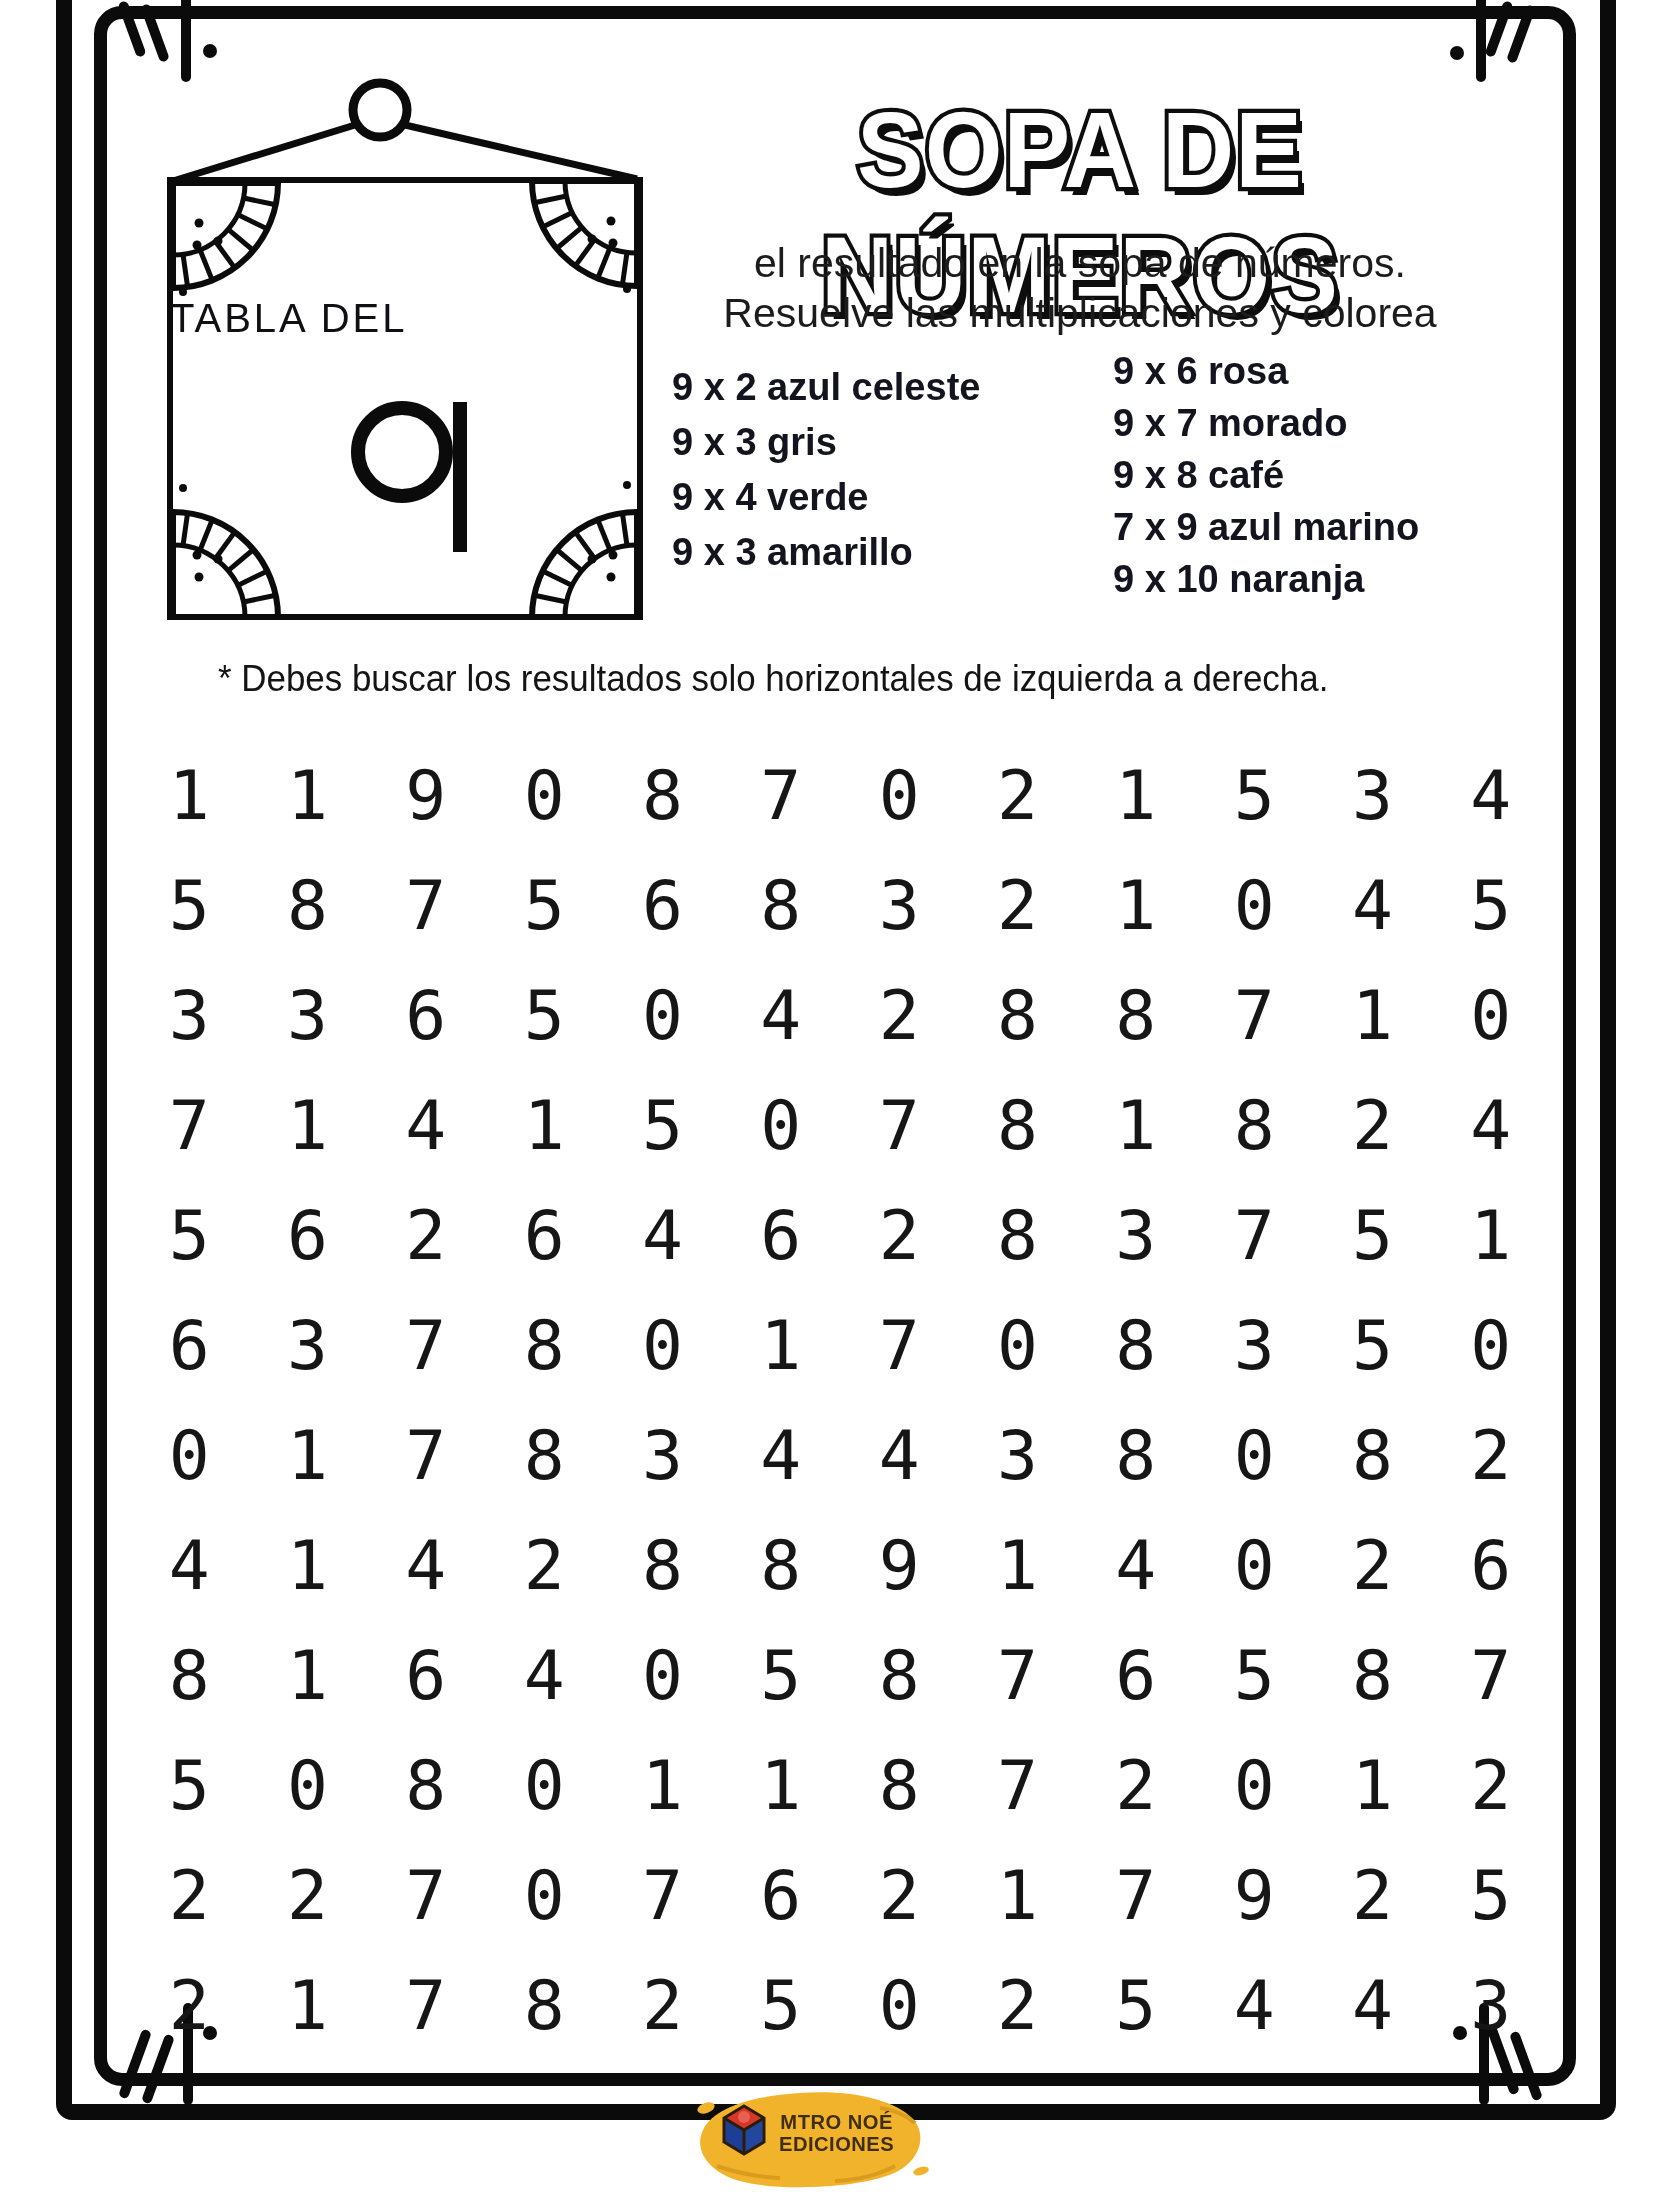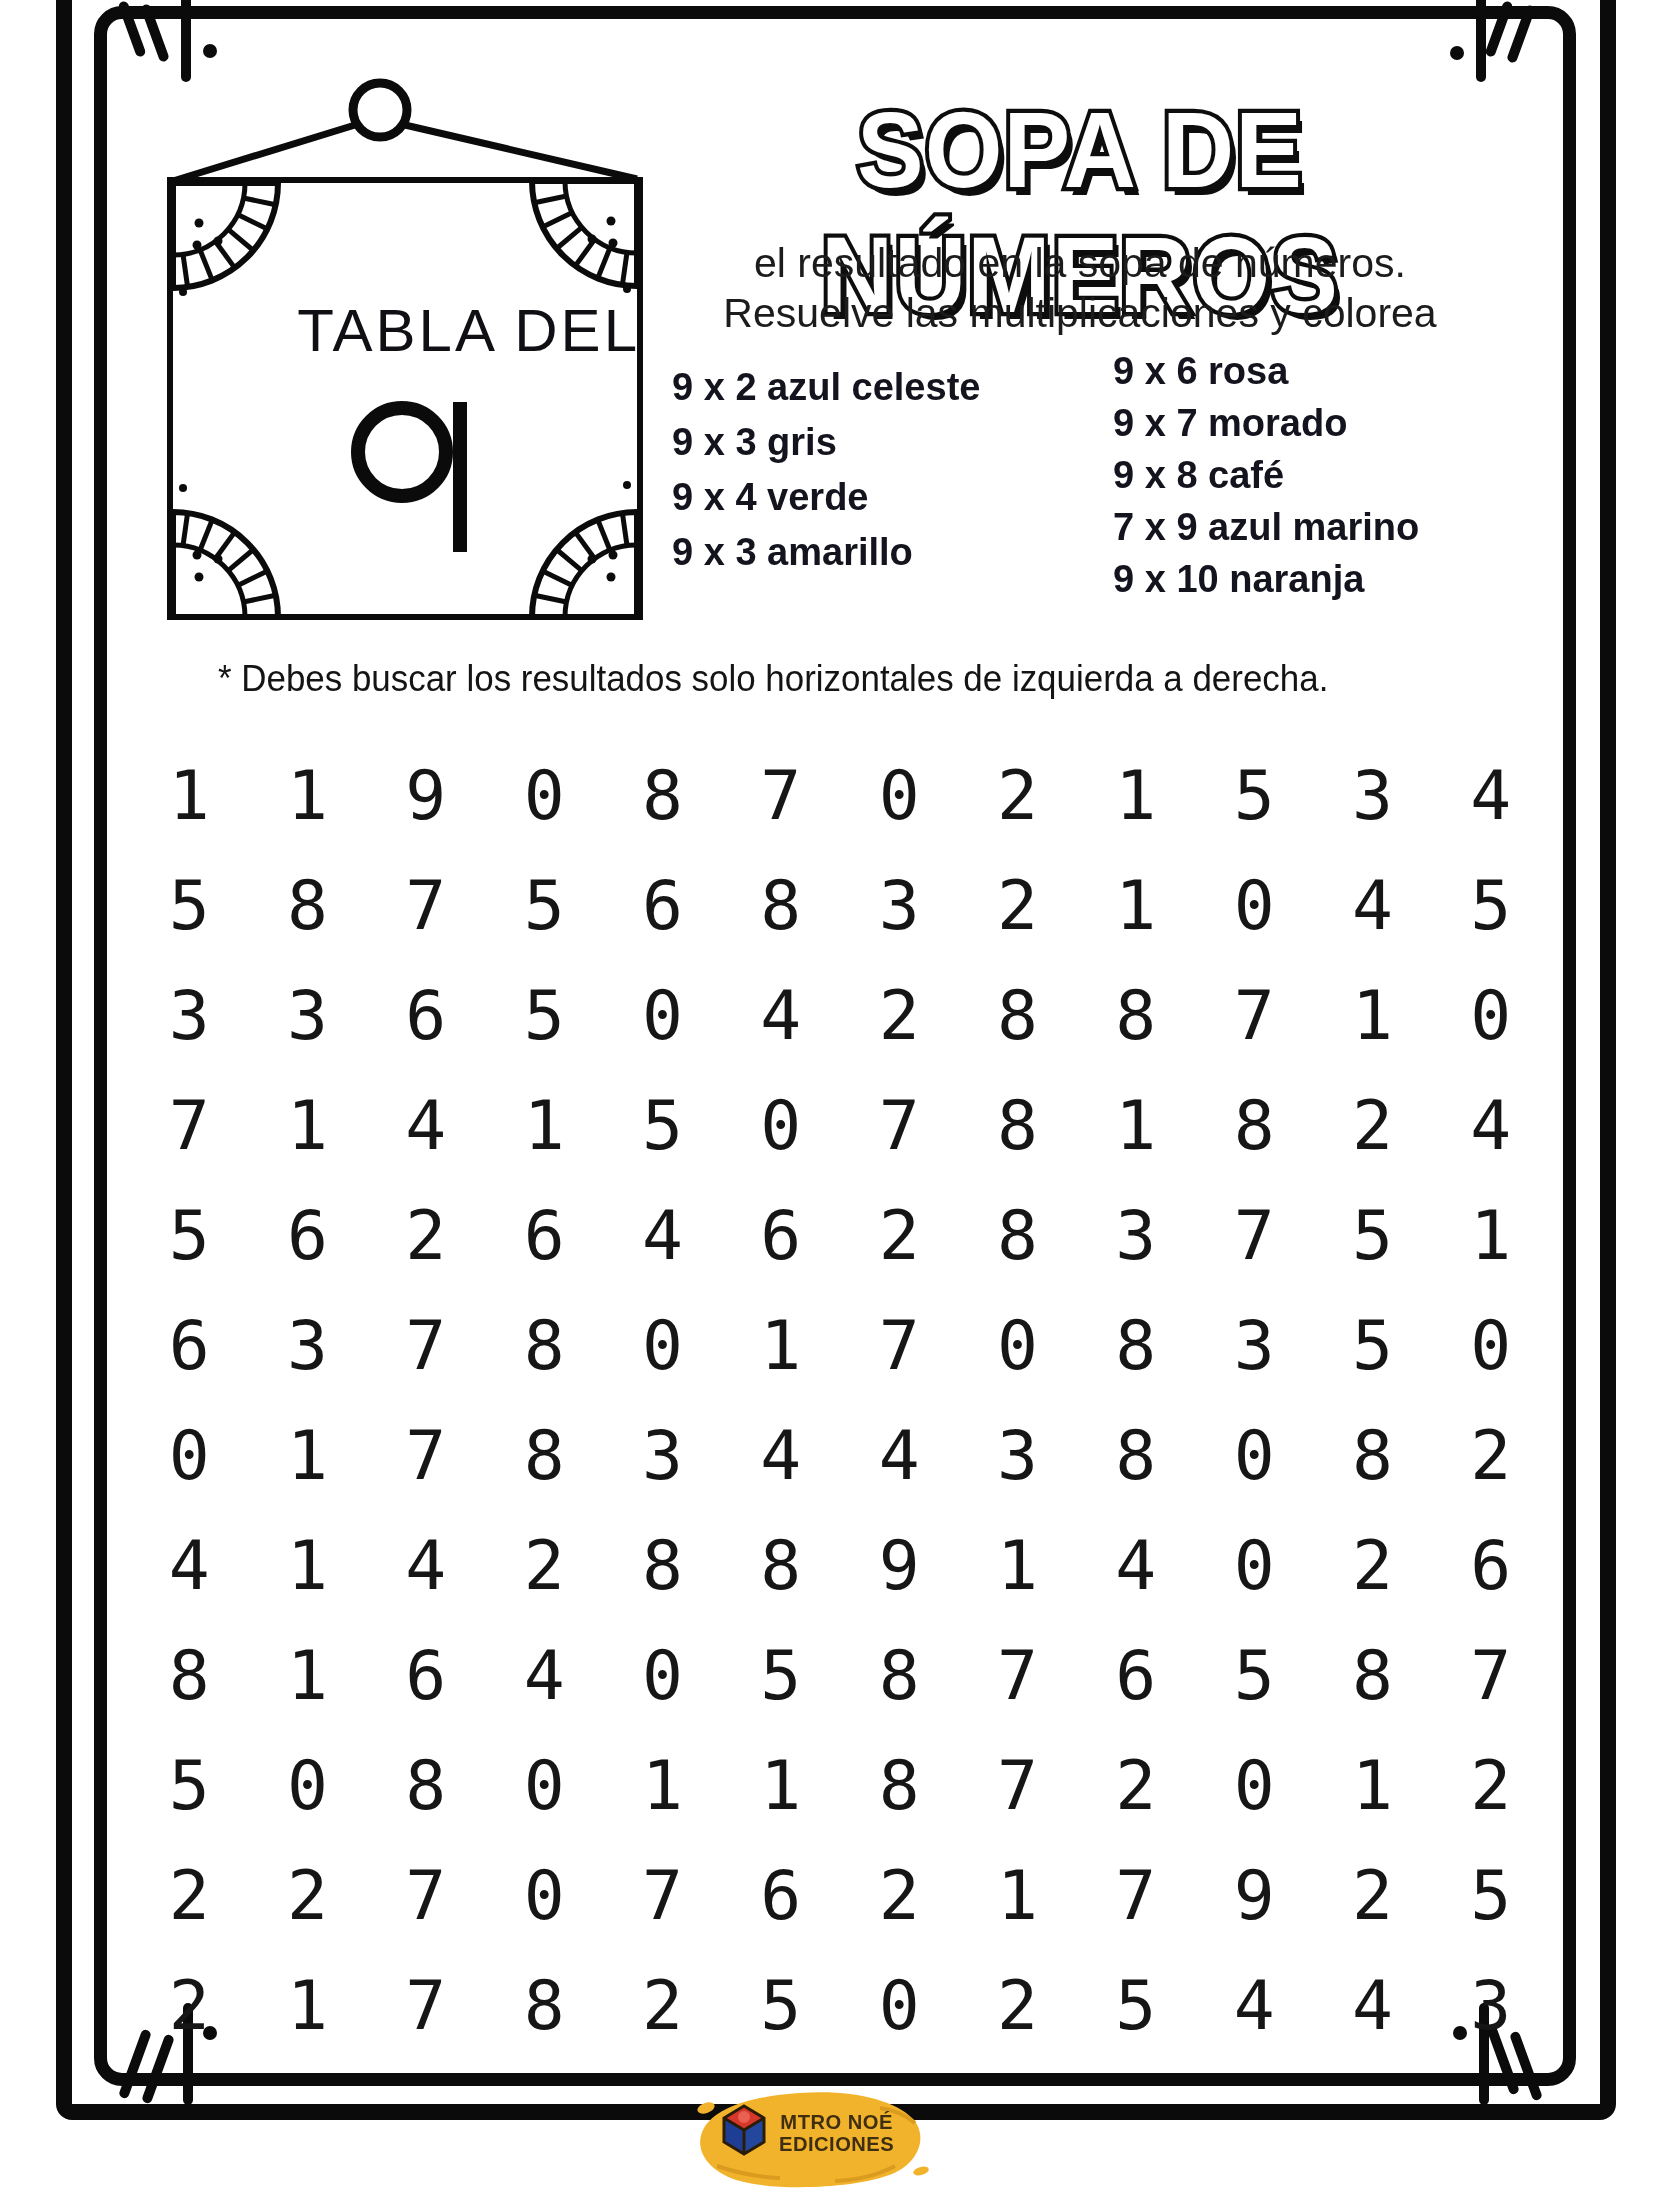--- a/index.html
+++ b/index.html
@@ -11,22 +11,22 @@
     border:16px solid #0b0b0b;border-radius:16px;}
   .inner-border{position:absolute;left:94px;top:6px;width:1456px;height:2054px;
     border:13px solid #0b0b0b;border-radius:28px;}
 
   
   .t-bar{position:absolute;background:#0b0b0b;border-radius:5px;width:10px;}
   .t-dot{position:absolute;background:#0b0b0b;border-radius:50%;width:14px;height:14px;}
 
   
   .frame-svg{position:absolute;left:140px;top:40px;width:520px;height:600px;}
-  .frame-title{position:absolute;left:170px;top:296px;width:470px;text-align:right;
-    font-size:60px;letter-spacing:3px;color:#0f0f14;font-weight:400;
+  .frame-title{position:absolute;left:170px;top:296px;width:470px;text-align:left;
+    font-size:40px;letter-spacing:3px;color:#0f0f14;font-weight:400;
     font-family:"Liberation Sans", sans-serif;}
   .frame-number-text{position:absolute;left:330px;top:380px;font-size:170px;opacity:0;}
 
   
   .title{position:absolute;left:610px;top:88px;width:940px;text-align:center;
     font-size:100px;font-weight:700;letter-spacing:1px;color:#ffffff;
     -webkit-text-stroke:8px #0d0d0d;paint-order:stroke fill;
     text-shadow:6px 7px 0 #0d0d0d;transform:scaleY(1.08);transform-origin:top center;}
   .subtitle{position:absolute;left:625px;top:238px;width:910px;text-align:center;
     font-size:41px;line-height:50px;color:#1c1c1c;}

